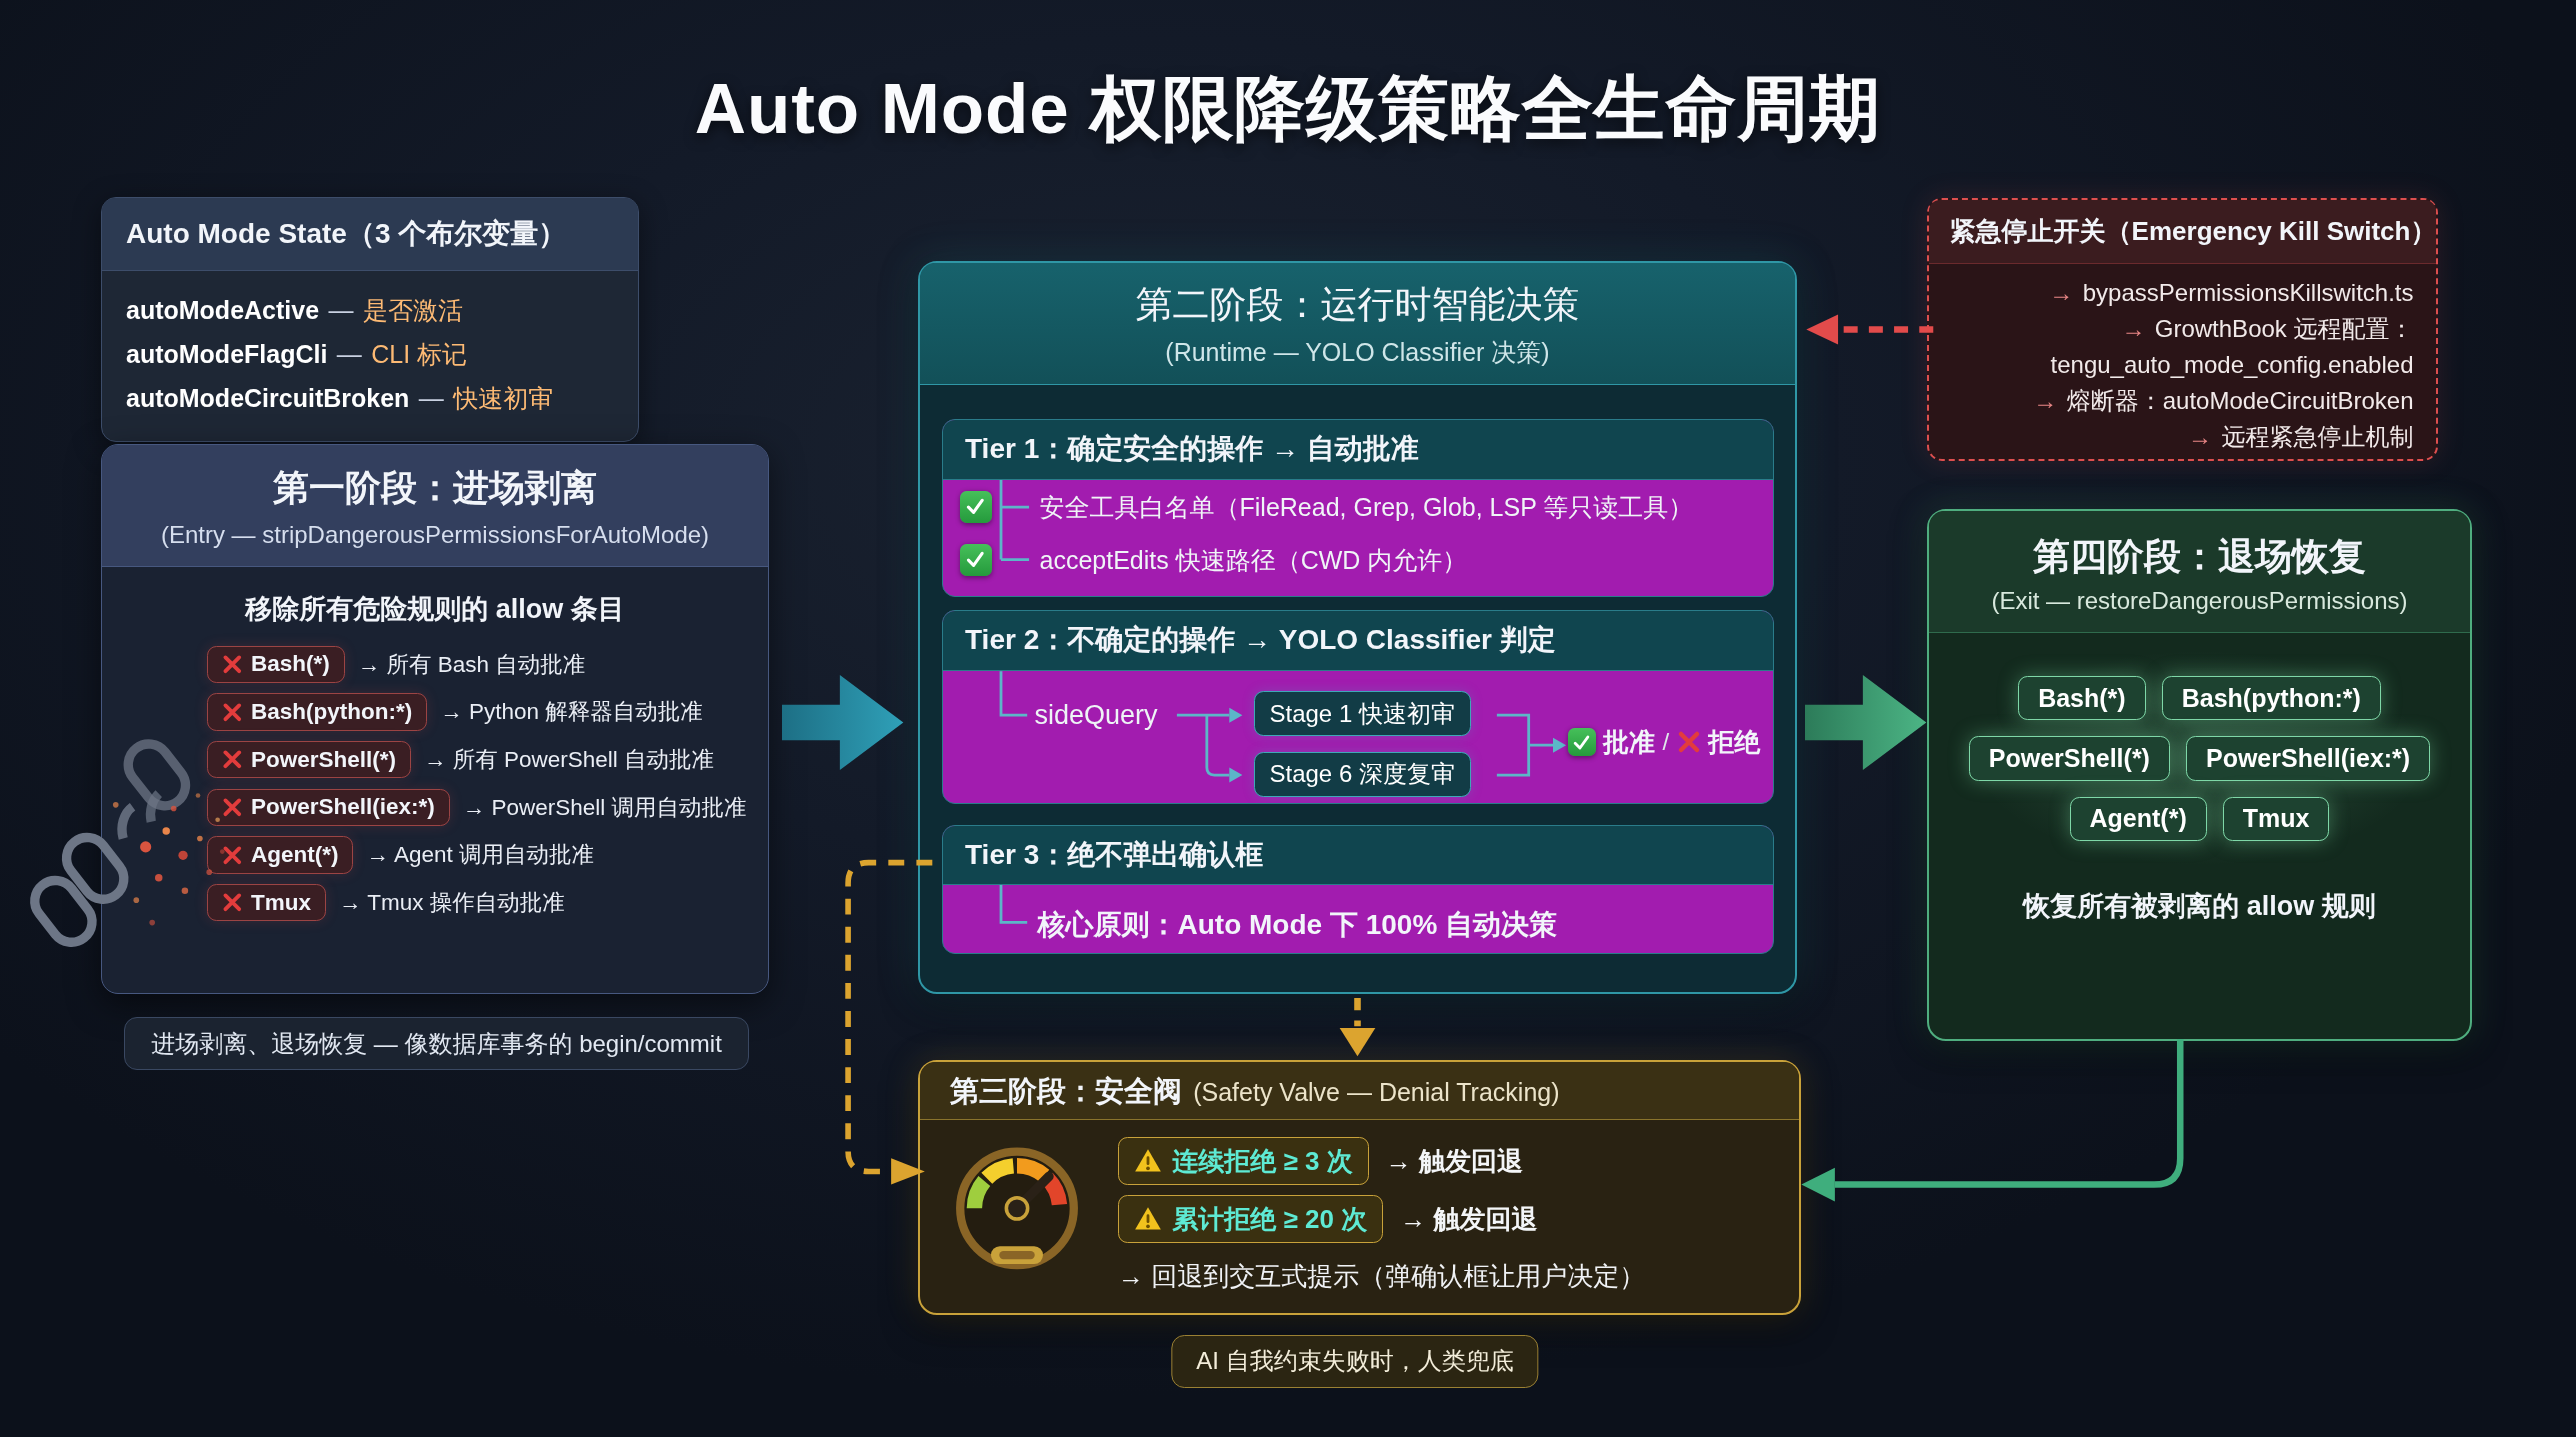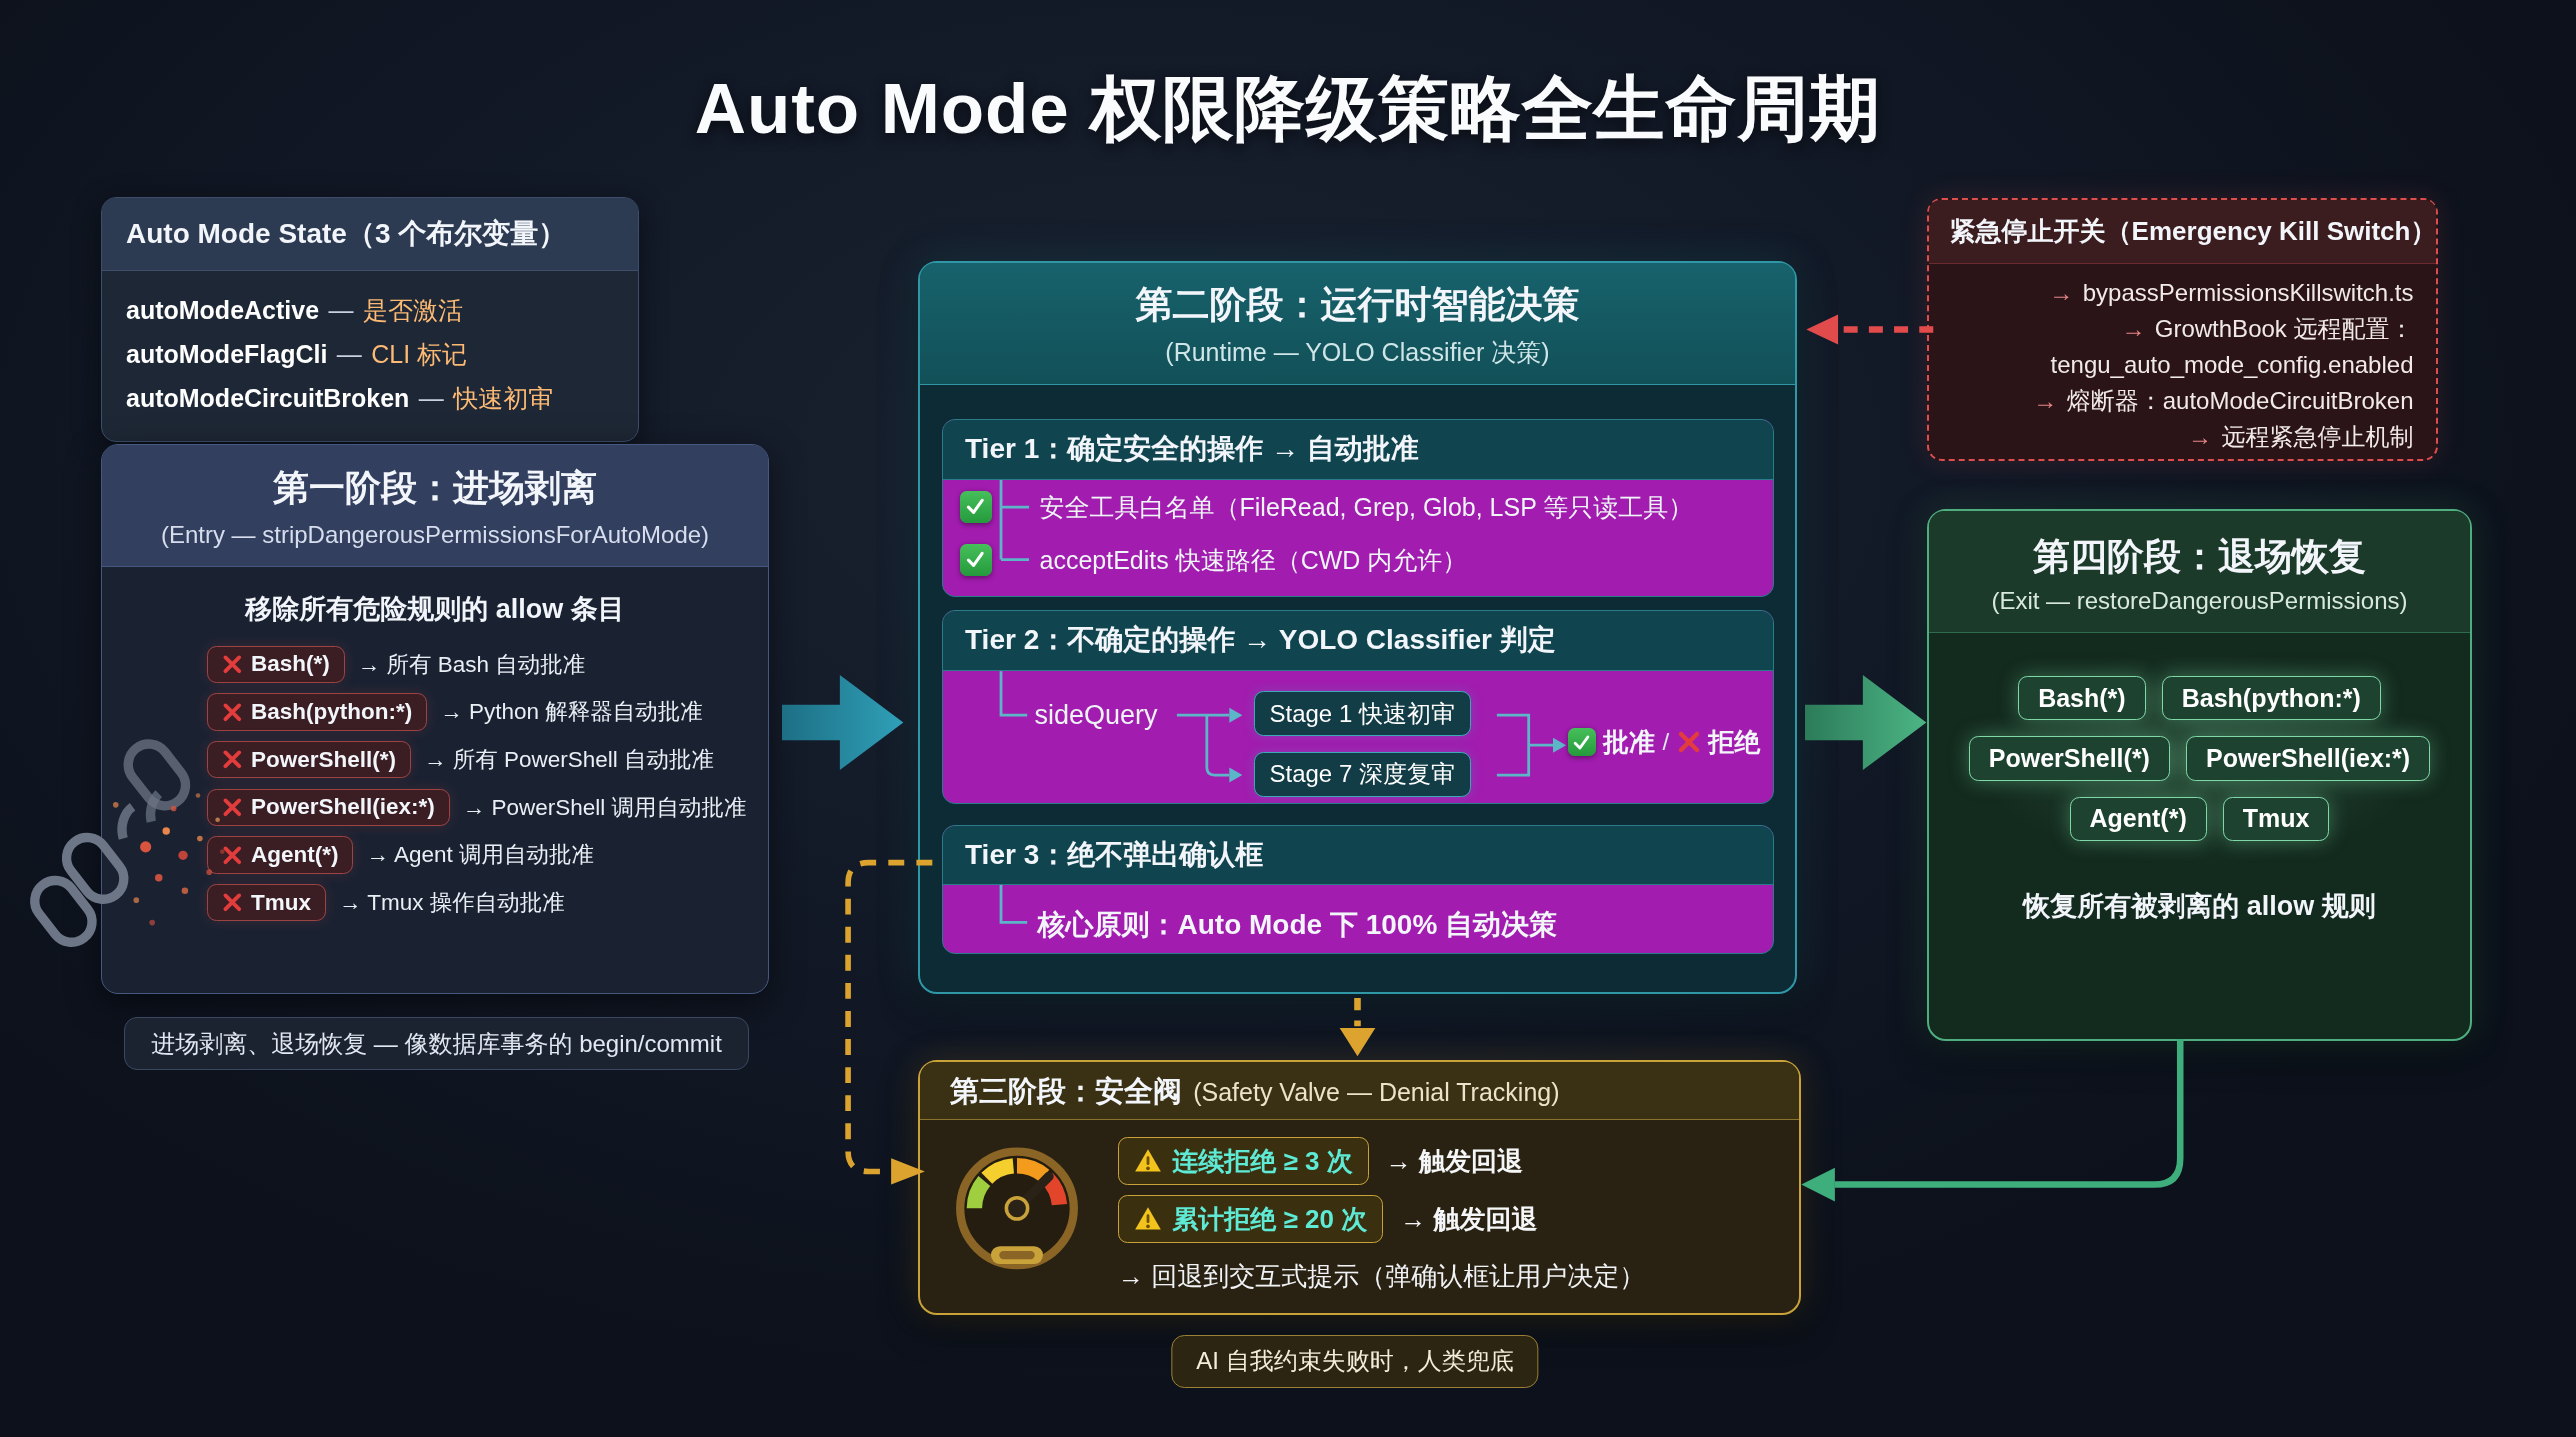--- a/index.html
+++ b/index.html
@@ -33,21 +33,21 @@
   .phase1 .lead{text-align:center;font-size:27px;font-weight:bold;margin:24px 0 19px;}
   .rules{display:flex;flex-direction:column;gap:10.3px;padding-left:105px;}
   .rule-row{display:flex;align-items:center;gap:13px;white-space:nowrap;}
   .red-pill{display:inline-flex;align-items:center;gap:8.4px;padding:4.7px 14px;background:#3a1e23;border:1.9px solid #9c4444;border-radius:9.4px;font-size:22.5px;font-weight:bold;box-shadow:0 0 13px rgba(210,70,70,.18);}
   .rule-effect{font-size:22.5px;color:#eaeef5;}
   .note-pill{position:absolute;left:124px;top:1017px;z-index:2;width:623px;height:51px;display:flex;align-items:center;justify-content:center;background:#1b2330;border:1.9px solid #3a4862;border-radius:13px;font-size:24px;color:#e2e8f2;}
 
   
   .phase2{left:918px;top:261px;width:879px;height:733px;background:#0d2b34;border:2.8px solid #2f97a6;border-radius:19px;box-shadow:0 0 41px rgba(47,151,166,.22),0 11.2px 34px rgba(0,0,0,.5);}
   .phase2>header{height:122px;background:linear-gradient(#186ischen,#135058);background:linear-gradient(#17626c,#125058);border-radius:15px 15px 0 0;border-bottom:1.9px solid #2f97a6;text-align:center;padding-top:17px;}
-  .phase2 h2{margin:0;font-size:37px;font-weight:bold;}
+  .phase2 h2{margin:0;font-size:37px;font-weight:normal;}
   .phase2 .sub{margin-top:5.6px;font-size:25px;color:#cfe6e9;}
   .tier{margin:0 21.5px;background:#a21caf;border:1.9px solid #2a7c8a;border-radius:13px;overflow:hidden;position:relative;}
   .tier-header{background:#10454f;border-bottom:1.9px solid #2a7c8a;padding:10.3px 22.5px;font-size:28px;font-weight:bold;}
   .tier1{margin-top:34px;height:176px;}
   .tier2{margin-top:13px;height:192px;}
   .tier3{margin-top:20.6px;height:127px;}
   .tier-body{position:relative;width:100%;}
   .tier1 .tier-body{height:118px;}
   .tier2 .tier-body{height:138px;}
   .tier3 .tier-body{height:73px;}
@@ -249,21 +249,21 @@
             <path d="M592,47 H626 V79 M592,111 H626 V79 M626,79 H652"></path>
           </g>
           <g fill="#5cb6c8">
             <polygon points="306,39 320,47 306,55"></polygon>
             <polygon points="306,103 320,111 306,119"></polygon>
             <polygon points="652,71 666,79 652,87"></polygon>
           </g>
         </svg>
         <span class="side-query">sideQuery</span>
         <span class="stage-pill" style="top:20.6px;">Stage 1 快速初审</span>
-        <span class="stage-pill" style="top:81px;">Stage 7 深度复审</span>
+        <span class="stage-pill" style="top:81px;">Stage 6 深度复审</span>
         <span class="verdict">
           <span class="check-badge">
               <svg width="19" height="19" viewBox="0 0 24 24">
                 <path d="M4 13 L10 19 L20 5" stroke="#fff" stroke-width="3.6" fill="none" stroke-linecap="round" stroke-linejoin="round"></path>
               </svg>
             </span>
           <b>批准</b>
           <span class="slash">/</span>
           <svg width="24" height="24" viewBox="0 0 24 24">
               <path d="M4 4 L20 20 M20 4 L4 20" stroke="#e23c3c" stroke-width="4.5" stroke-linecap="round" fill="none"></path>

